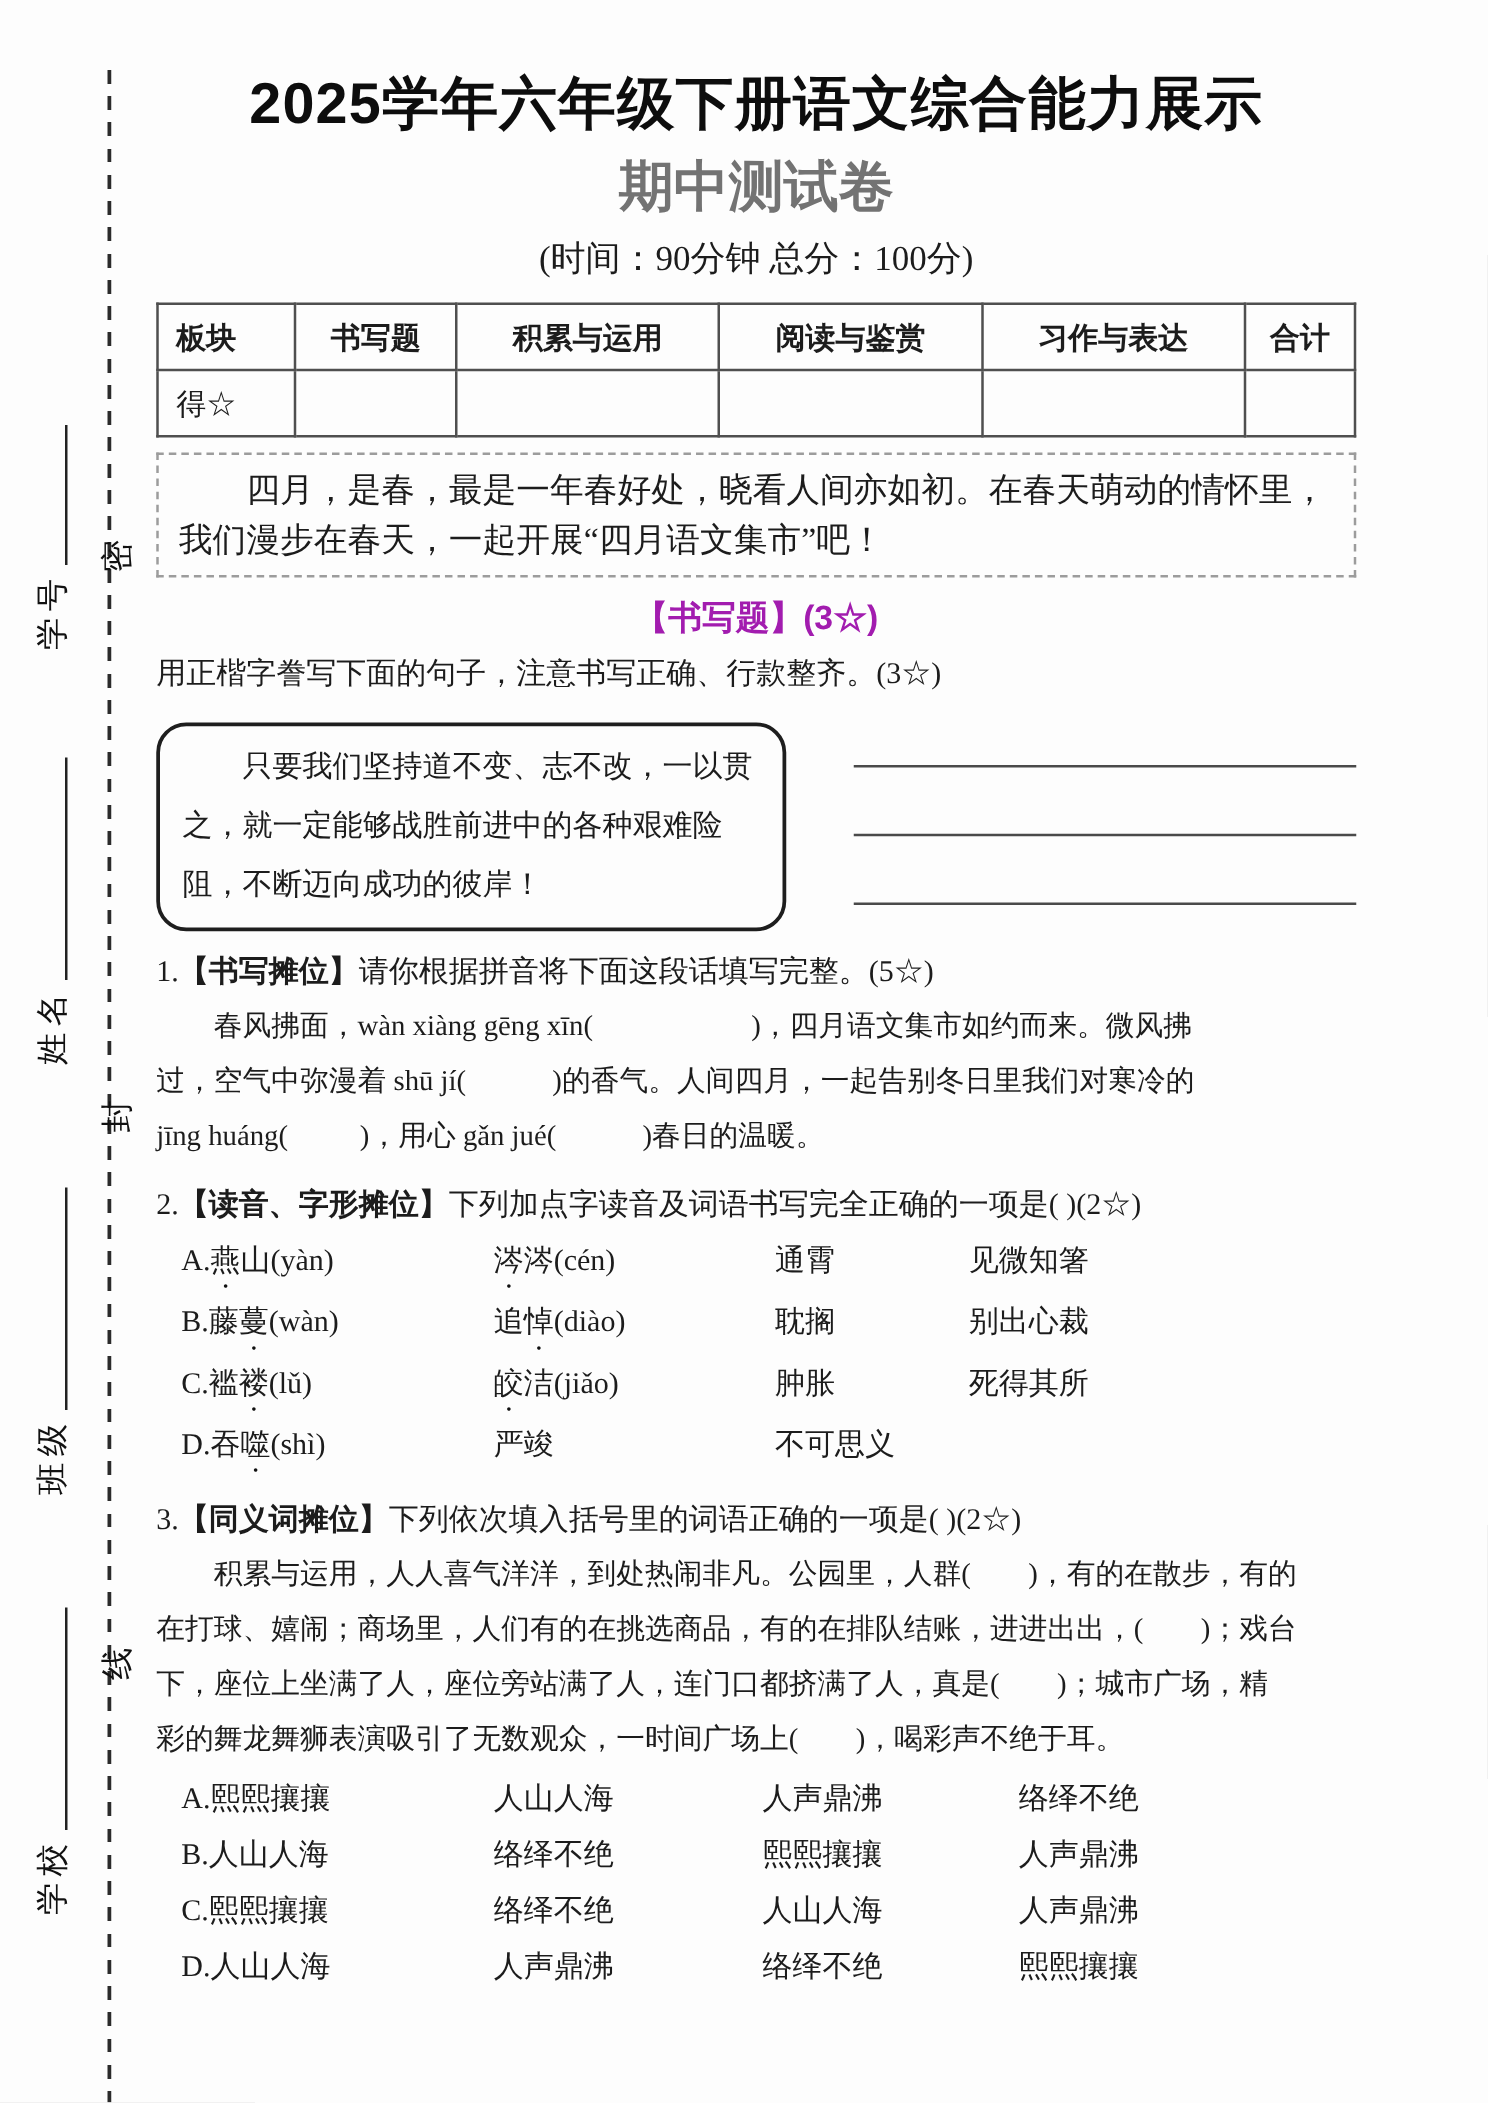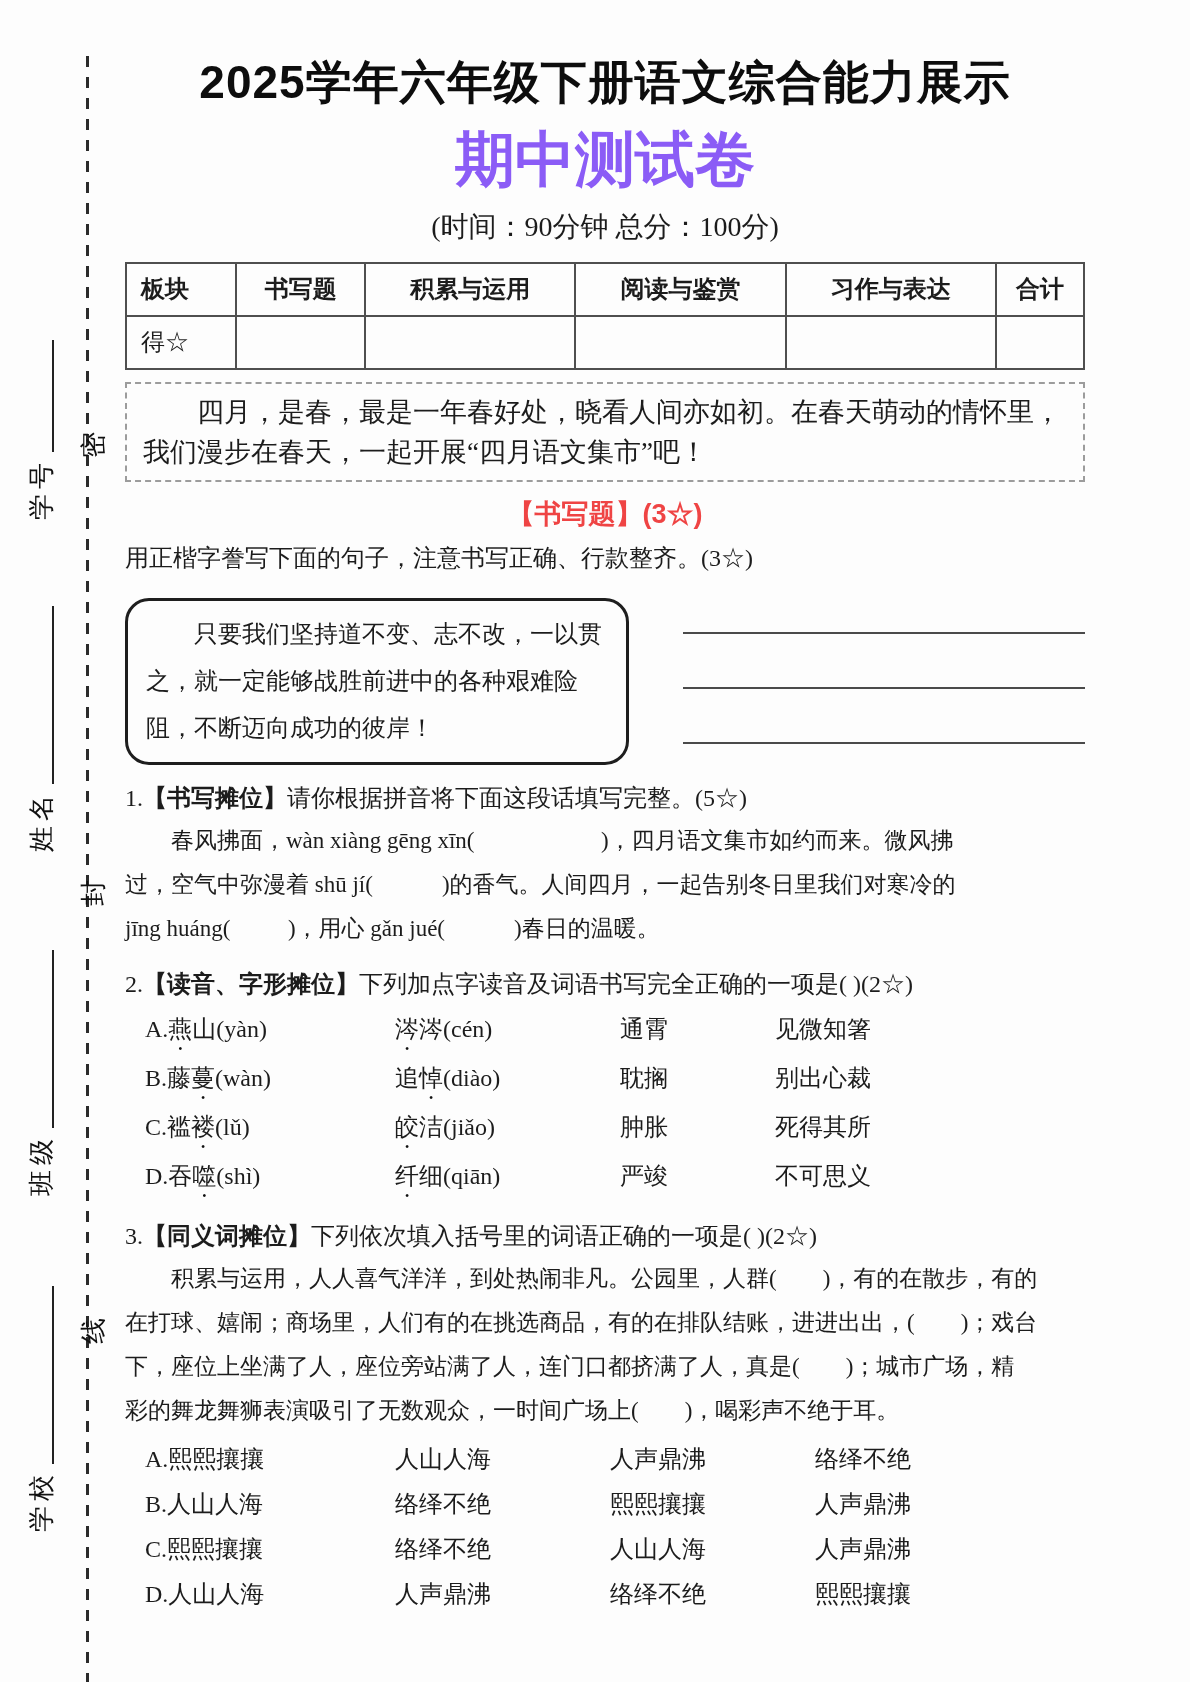--- a/index.html
+++ b/index.html
@@ -10,32 +10,32 @@
              background:repeating-linear-gradient(to bottom,#2b2b2b 0 11px,transparent 11px 21px);}
   .side-field{position:absolute;transform:rotate(-90deg);transform-origin:left top;
               white-space:nowrap;font-size:26px;letter-spacing:5px;color:#111;}
   .side-field .blank{display:inline-block;border-bottom:2.5px solid #222;vertical-align:-4px;margin-left:6px;}
   .seal-char{position:absolute;transform:rotate(-90deg);transform-origin:left top;
              font-size:26px;color:#111;letter-spacing:0;}
   
   .content{position:absolute;left:125px;top:54px;width:960px;}
   .t1{font-family:"Liberation Sans",sans-serif;font-weight:900;font-size:46px;
       line-height:1.25;text-align:center;letter-spacing:1px;color:#0d0d0d;}
-  .t2{font-family:"Liberation Sans",sans-serif;font-weight:900;font-size:60px;
-      line-height:1.2;text-align:center;margin-top:12px;color:#8b5cf6;}
+  .t2{font-family:"Liberation Sans",sans-serif;font-weight:900;font-size:44px;
+      line-height:1.2;text-align:center;margin-top:12px;color:#737373;}
   .sub{font-size:28px;text-align:center;margin-top:12px;}
   table.score{width:100%;border-collapse:collapse;margin-top:16px;}
   table.score td{border:2px solid #4f4f4f;height:49px;font-size:24px;}
   table.score tr.hd td{text-align:center;font-weight:600;}
   table.score tr.hd td:first-child{text-align:left;padding-left:14px;}
   table.score tr.bd td{text-align:left;padding-left:14px;}
   .intro{border:2px dashed #9c9c9c;margin-top:12px;padding:8px 16px;font-size:27px;line-height:40px;}
   .intro p{margin:0;text-indent:2em;}
   .sec-title{font-family:"Liberation Sans",sans-serif;font-weight:bold;font-size:27px;
-             text-align:center;margin-top:14px;color:#ef4444;}
+             text-align:center;margin-top:14px;color:#a21caf;}
   .instr{font-size:24px;margin-top:10px;}
   .wrow{display:flex;margin-top:24px;}
   .qbox{width:504px;border:3px solid #1e1e1e;border-radius:24px;padding:10px 18px;
         font-size:24px;line-height:47px;box-sizing:border-box;}
   .qbox p{margin:0;text-indent:2em;}
   .wlines{flex:1;margin-left:54px;}
   .wline{border-bottom:2px solid #4a4a4a;}
   .wline.first{height:34px;}
   .wline.next{height:53px;}
   .q-head{font-size:24px;margin-top:14px;line-height:38px;}
@@ -141,21 +141,20 @@
           <span class="opt-cell">别出心裁</span>
         </div>
         <div class="opt-row">
           <span class="opt-cell">C.褴<span class="em-dot">褛</span>(lǔ)</span>
           <span class="opt-cell"><span class="em-dot">皎</span>洁(jiǎo)</span>
           <span class="opt-cell">肿胀</span>
           <span class="opt-cell">死得其所</span>
         </div>
         <div class="opt-row">
           <span class="opt-cell">D.吞<span class="em-dot">噬</span>(shì)</span>
-          <span class="opt-cell"><span class="em-dot">纤</span>细(qiān)</span>
           <span class="opt-cell">严竣</span>
           <span class="opt-cell">不可思义</span>
         </div>
       </div>
 
     <div class="q-head"><span>3.</span><span class="tag">【同义词摊位】</span><span>下列依次填入括号里的词语正确的一项是(        )(2☆)</span></div>
     <div class="para" id="q3-lines">
         <div class="para-line indent">积累与运用，人人喜气洋洋，到处热闹非凡。公园里，人群(        )，有的在散步，有的</div>
         <div class="para-line">在打球、嬉闹；商场里，人们有的在挑选商品，有的在排队结账，进进出出，(        )；戏台</div>
         <div class="para-line">下，座位上坐满了人，座位旁站满了人，连门口都挤满了人，真是(        )；城市广场，精</div>

